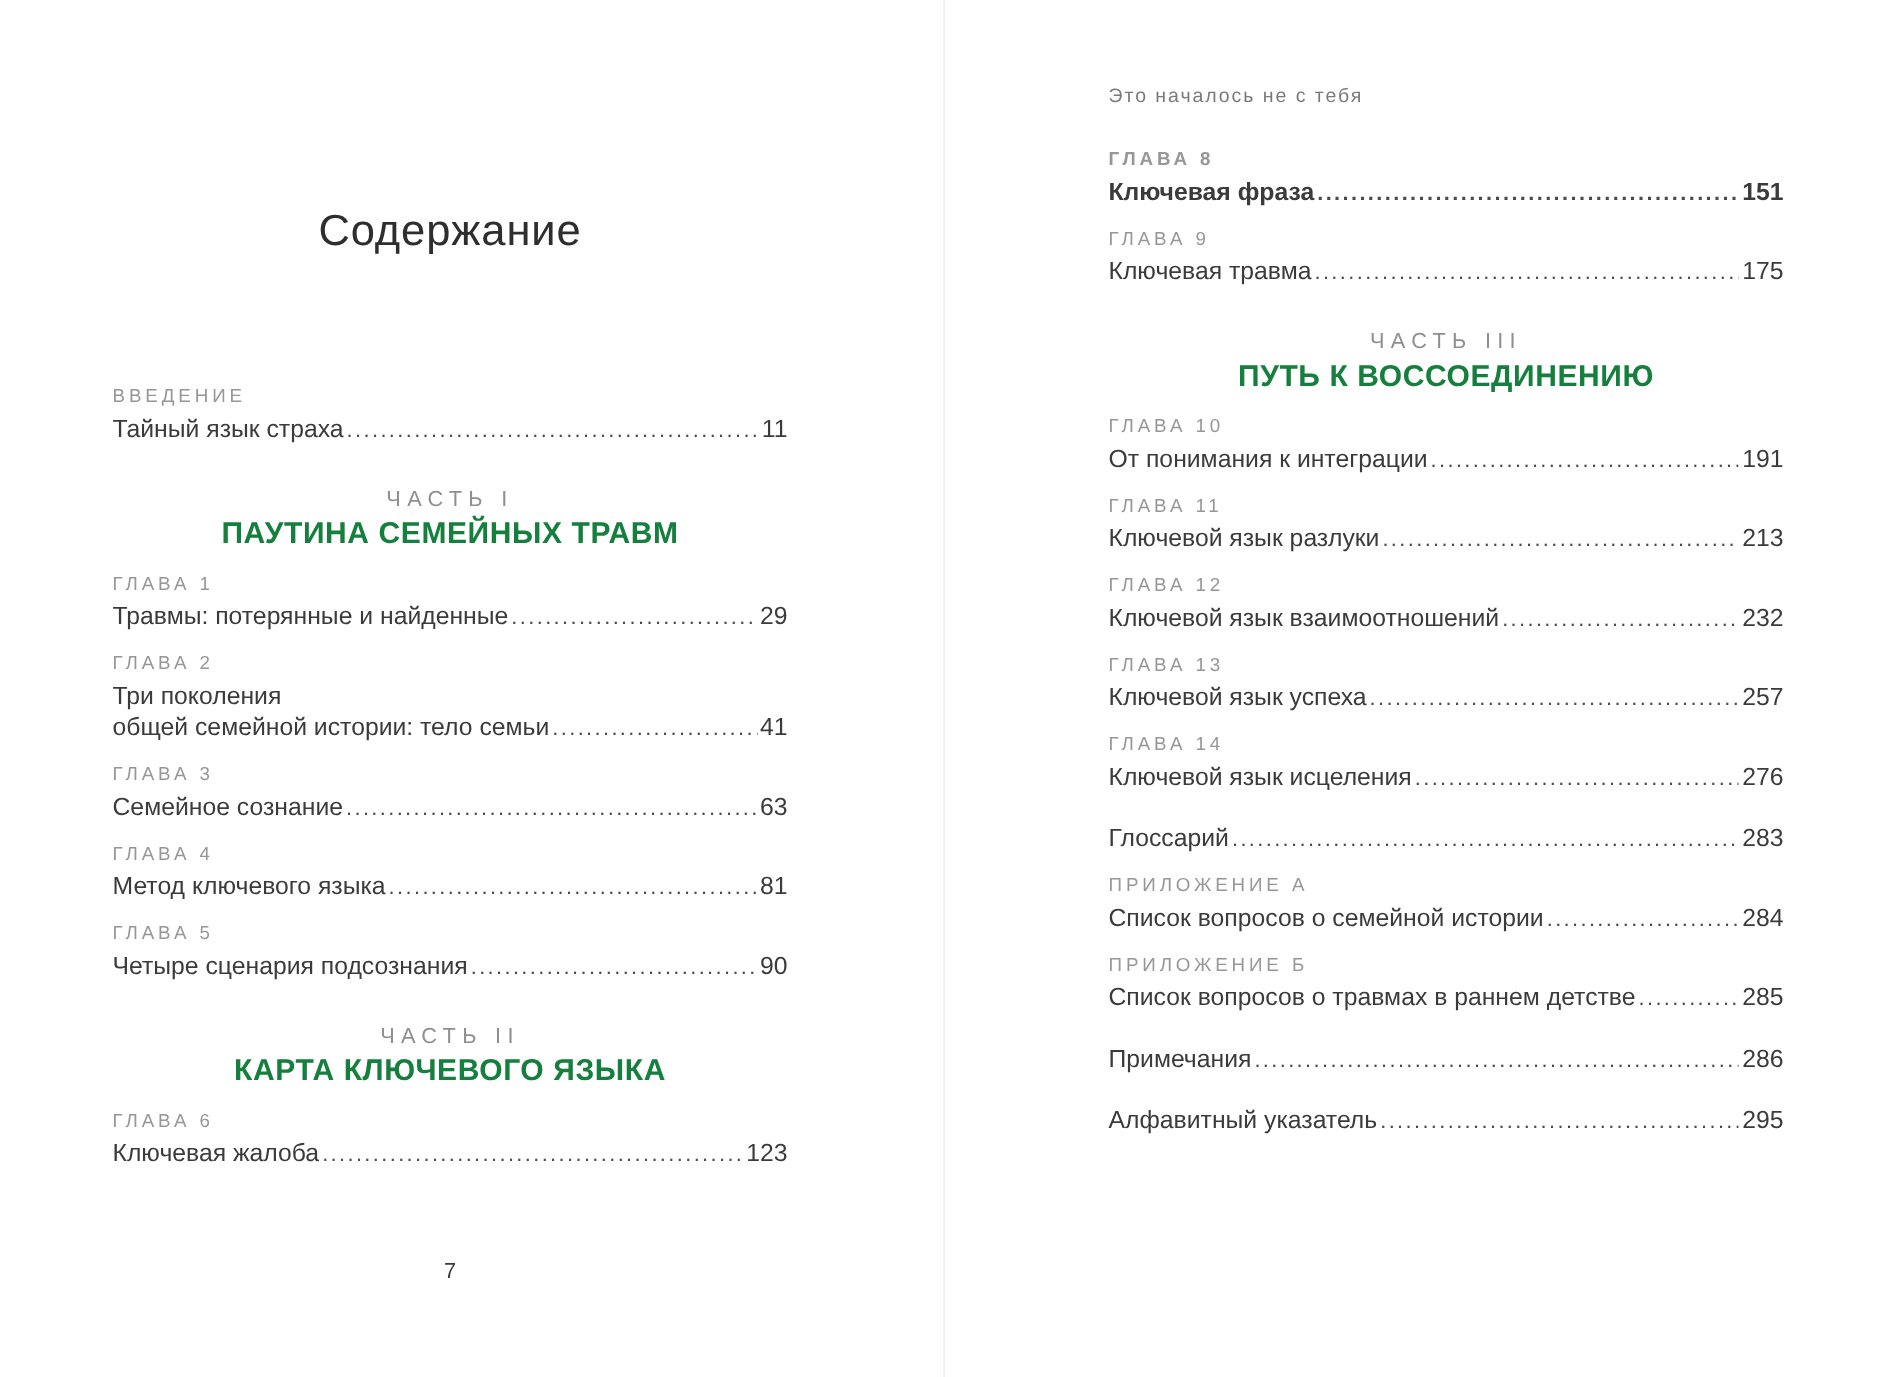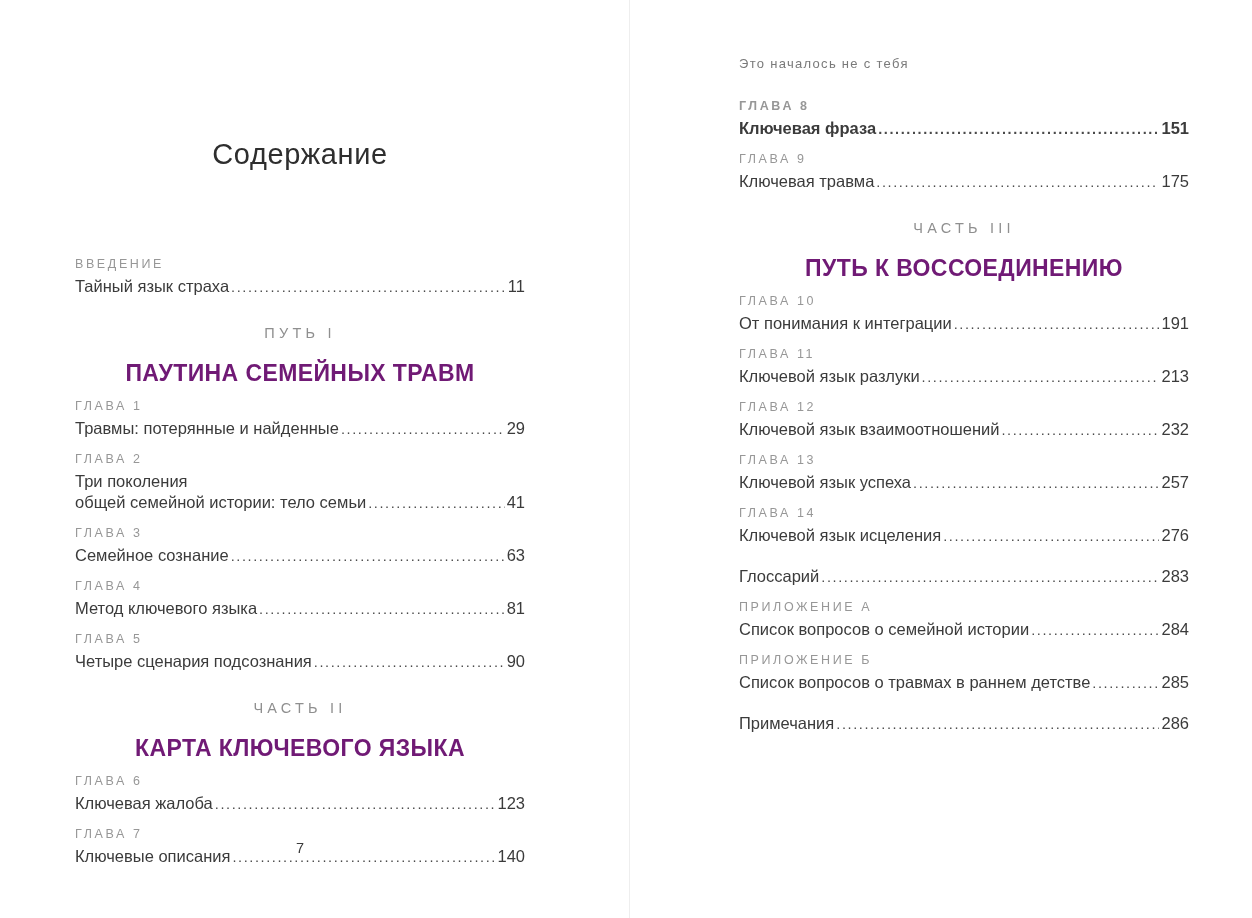--- a/index.html
+++ b/index.html
@@ -61,23 +61,23 @@
     font-size: 14.5px; letter-spacing: 1.6px; color: #4a4a4a;
   }
   .entry-page { white-space: nowrap; }
 
   .part { text-align: center; margin: 27px 0 15px; }
   .part-kicker {
     font-size: 14.5px; letter-spacing: 4.2px;
     color: #8f8f8f; line-height: 17px;
   }
   .part-title {
-    margin-top: 20px;
-    font-size: 23px; font-weight: 700;
-    letter-spacing: 0.4px; color: #701a75;
+    margin-top: 3px;
+    font-size: 20px; font-weight: 700;
+    letter-spacing: 0.4px; color: #15803d;
     line-height: 22px;
   }
 
   .footer-pagenum {
     position: absolute; top: 840px; left: 0;
     width: 100%; text-align: center;
     font-size: 14.5px; color: #3b3b3b;
   }
 </style>
 </head>
@@ -92,21 +92,21 @@
     <div class="entry first-left">
       <div class="entry-label">ВВЕДЕНИЕ</div>
       <div class="entry-line">
         <span class="entry-title">Тайный язык страха</span>
         <span class="leader"></span>
         <span class="entry-page">11</span>
       </div>
     </div>
 
     <div class="part">
-      <div class="part-kicker">ПУТЬ I</div>
+      <div class="part-kicker">ЧАСТЬ I</div>
       <div class="part-title">ПАУТИНА СЕМЕЙНЫХ ТРАВМ</div>
     </div>
 
     <div class="entry">
       <div class="entry-label">ГЛАВА 1</div>
       <div class="entry-line">
         <span class="entry-title">Травмы: потерянные и найденные</span>
         <span class="leader"></span>
         <span class="entry-page">29</span>
       </div>
@@ -156,28 +156,20 @@
 
     <div class="entry">
       <div class="entry-label">ГЛАВА 6</div>
       <div class="entry-line">
         <span class="entry-title">Ключевая жалоба</span>
         <span class="leader"></span>
         <span class="entry-page">123</span>
       </div>
     </div>
 
-    <div class="entry">
-      <div class="entry-label">ГЛАВА 7</div>
-      <div class="entry-line">
-        <span class="entry-title">Ключевые описания</span>
-        <span class="leader"></span>
-        <span class="entry-page">140</span>
-      </div>
-    </div>
 
     <div class="footer-pagenum">7</div>
   </div>
 
   <div class="col col-right">
     <div class="running-head">Это началось не с тебя</div>
 
     <div class="entry first-right">
       <div class="entry-label">ГЛАВА 8</div>
       <div class="entry-line">
@@ -274,14 +266,21 @@
     </div>
 
     <div class="entry standalone">
       <div class="entry-line">
         <span class="entry-title">Примечания</span>
         <span class="leader"></span>
         <span class="entry-page">286</span>
       </div>
     </div>
 
+    <div class="entry standalone">
+      <div class="entry-line">
+        <span class="entry-title">Алфавитный указатель</span>
+        <span class="leader"></span>
+        <span class="entry-page">295</span>
+      </div>
+    </div>
   </div>
 </div>
 
 </body></html>

